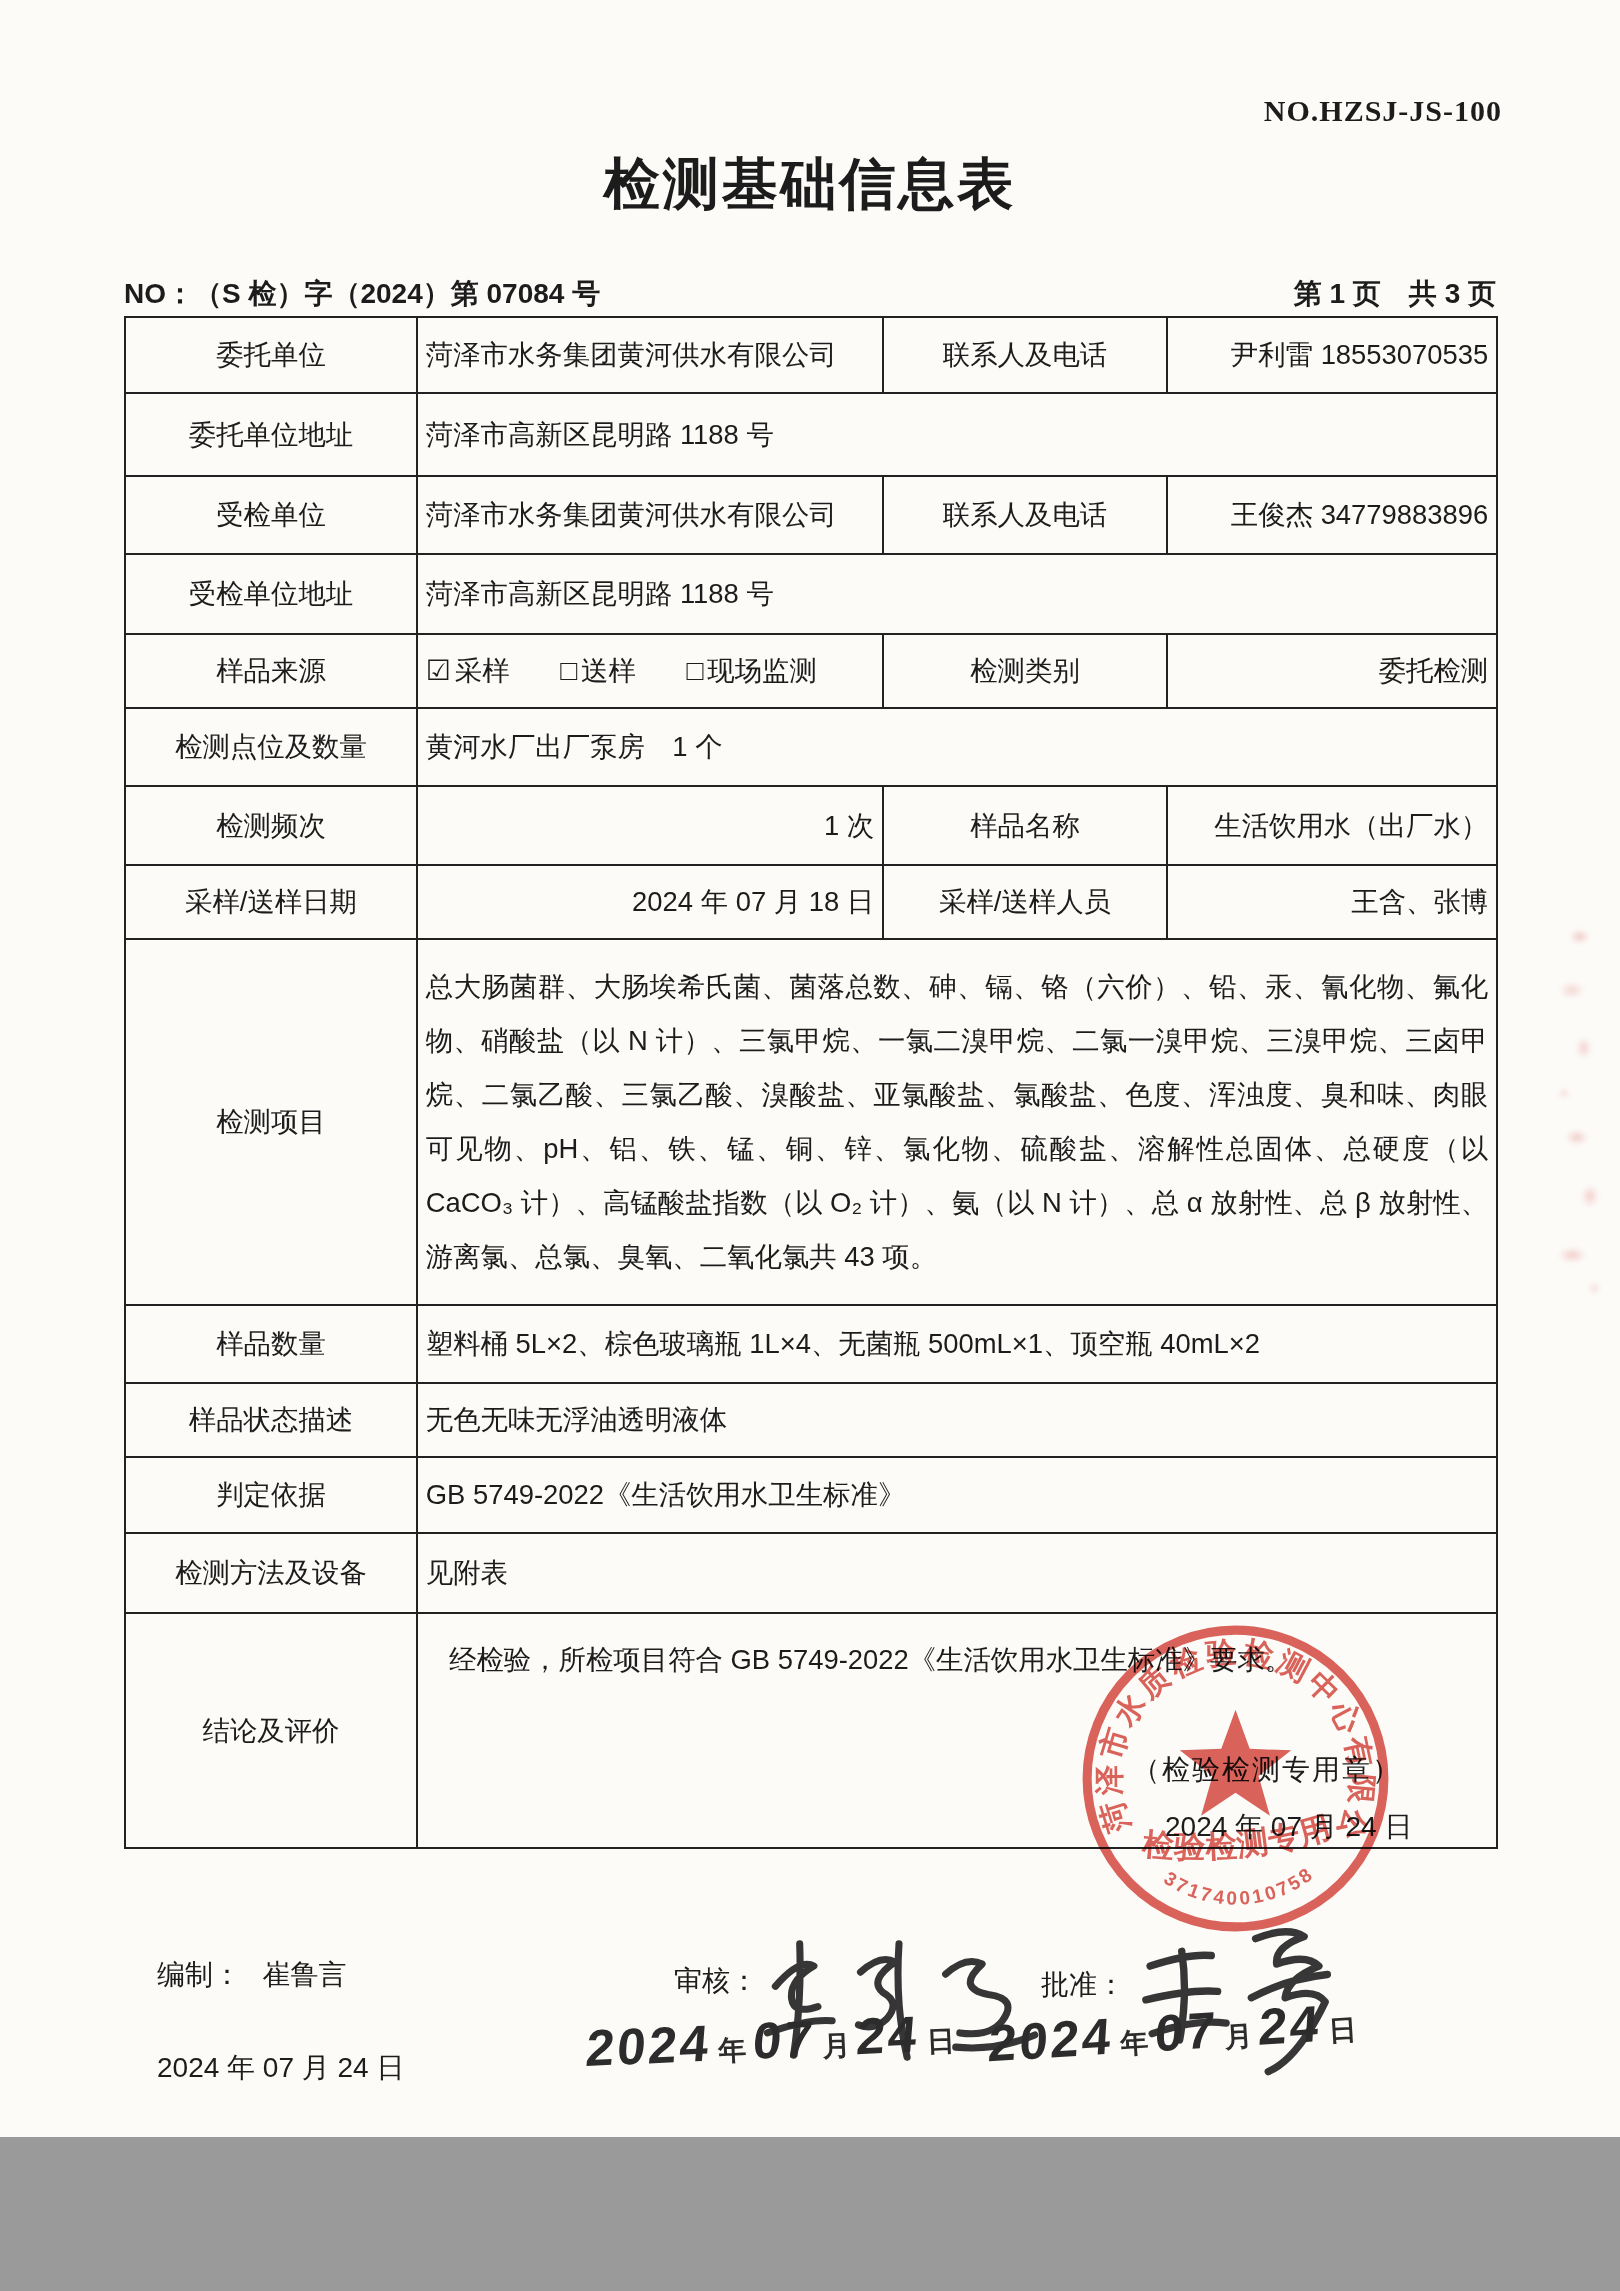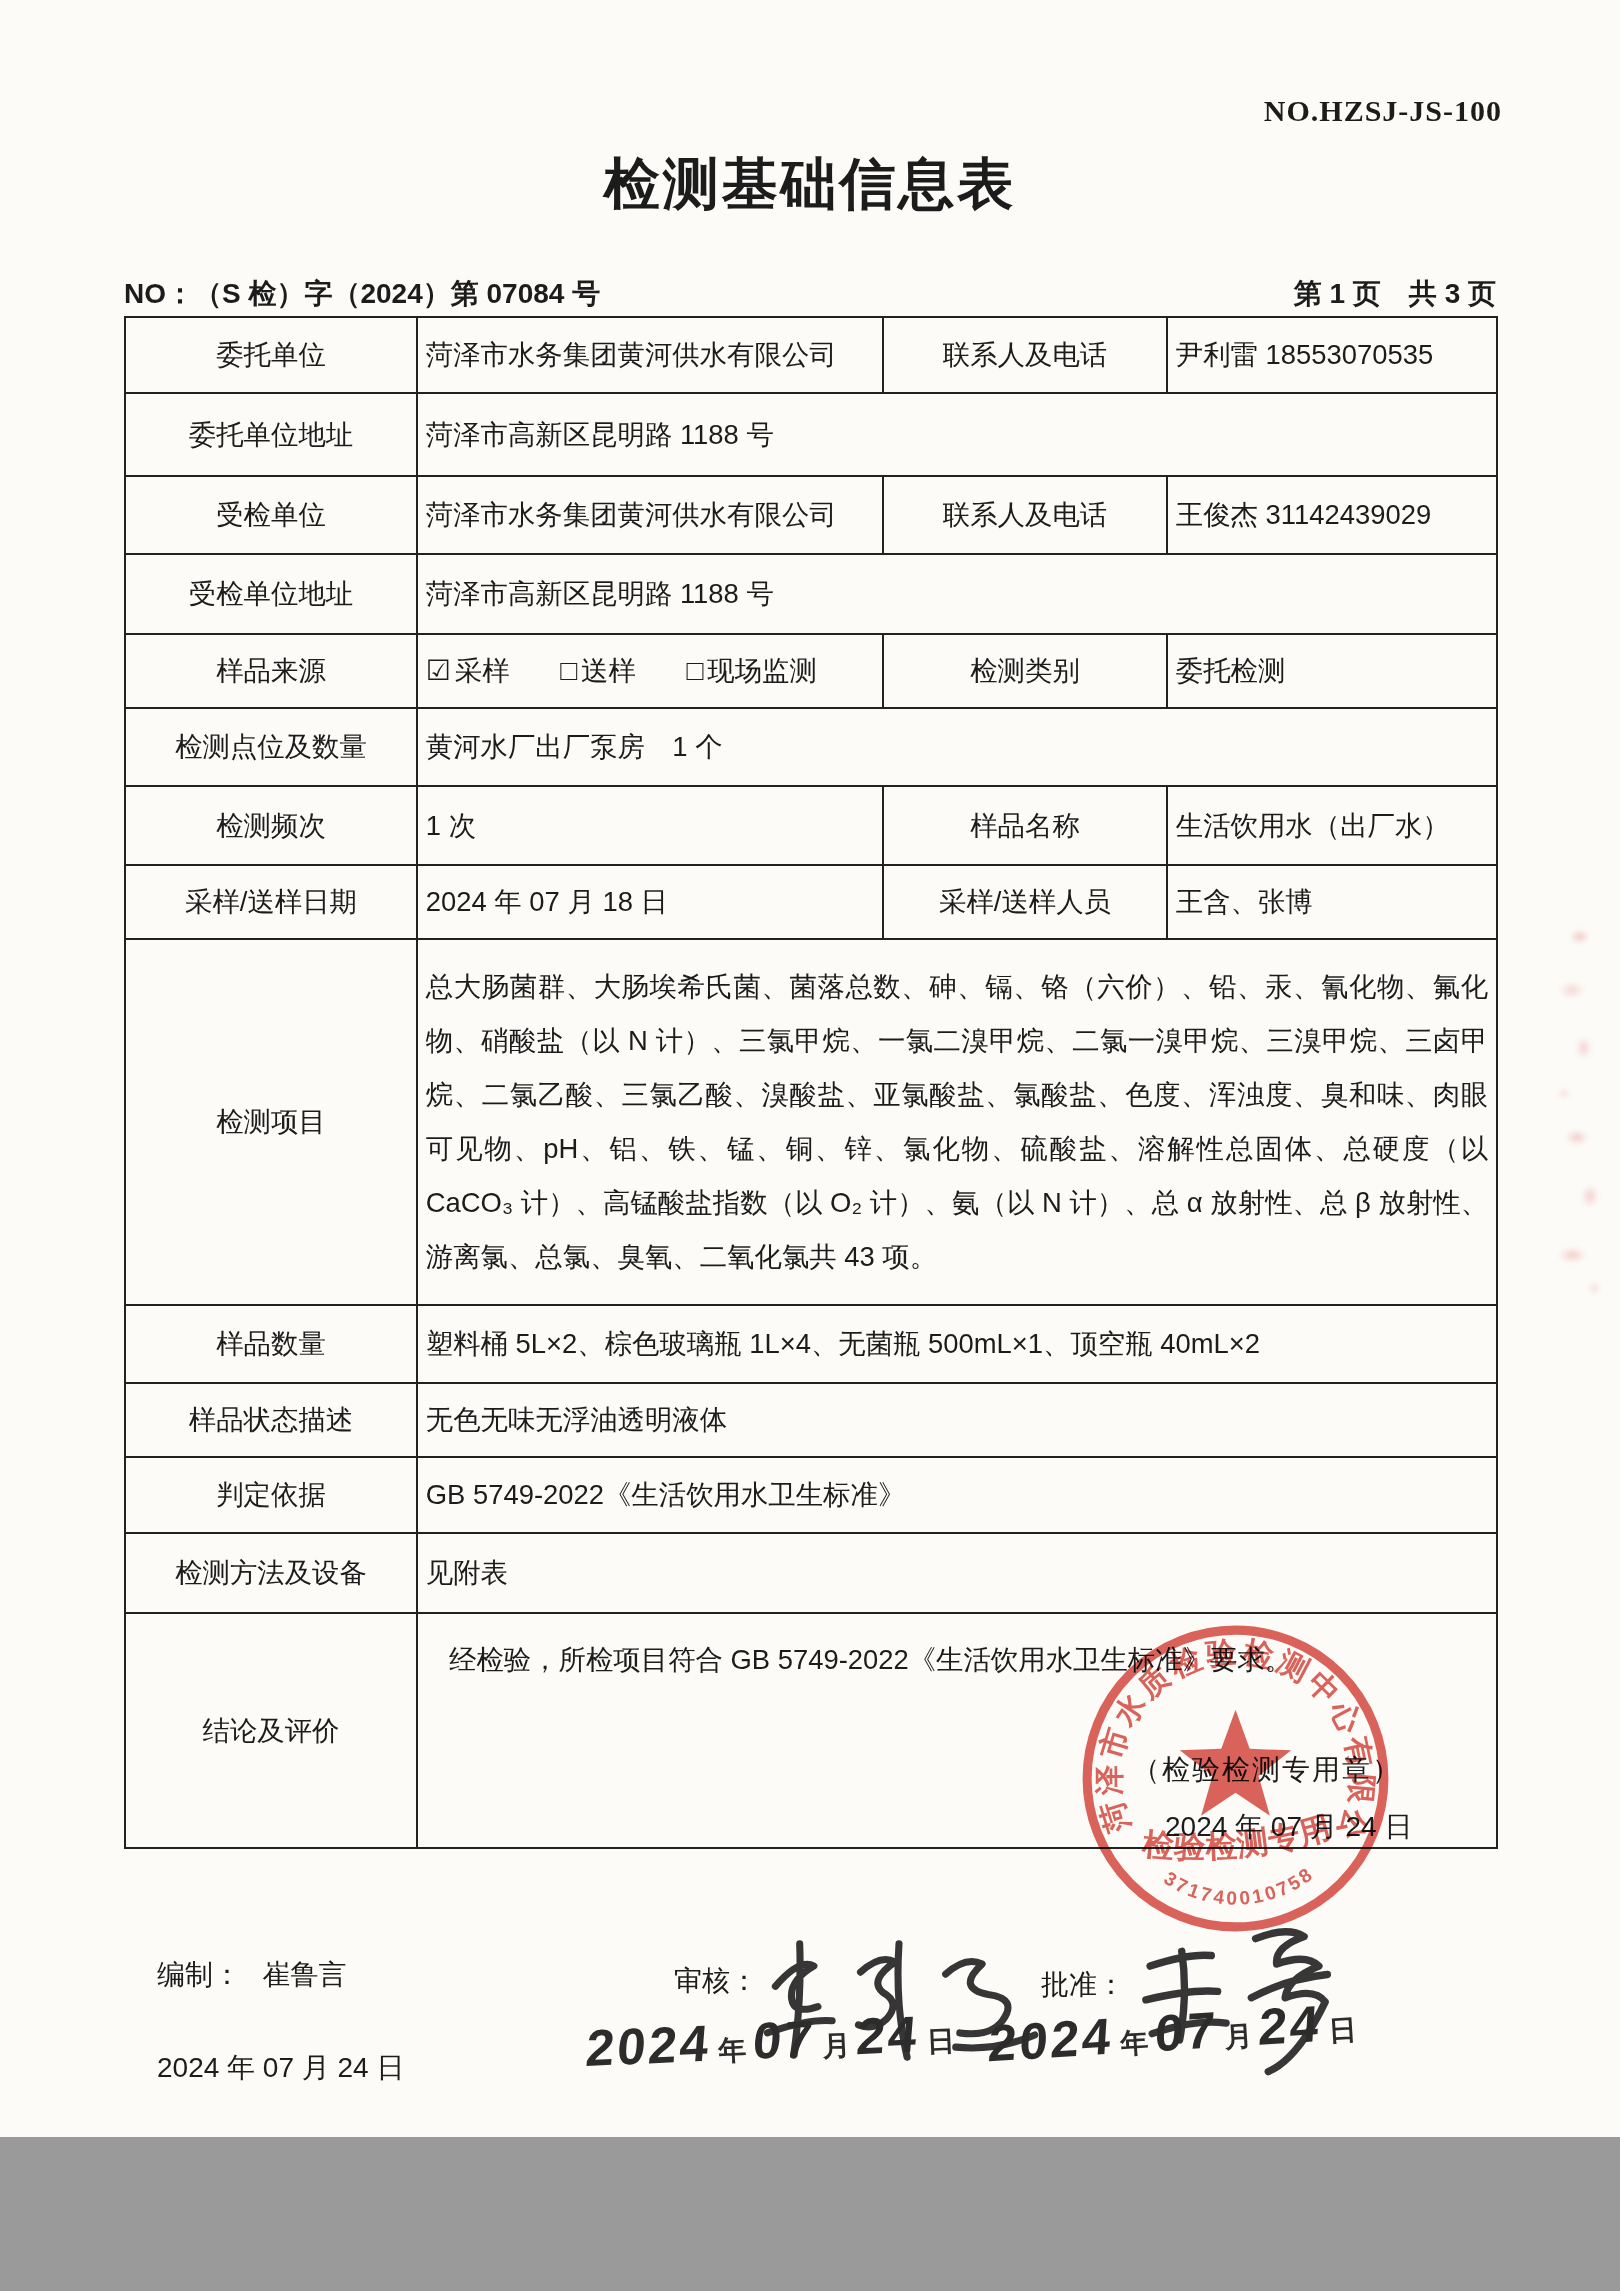--- a/index.html
+++ b/index.html
@@ -29,21 +29,21 @@
     border-collapse:collapse;table-layout:fixed;
     font-size:27.4px;
   }
   table.form td{
     border:2px solid #222;padding:0 7.8px;overflow:hidden;
     vertical-align:middle;
   }
   table.form{border:2.9px solid #1d1d1d;}
   td.lbl{text-align:center;padding:0 3.9px;}
   td.v-left{text-align:left;padding-left:29px;}
-  td.v-center{text-align:left;}
+  td.v-center{text-align:right;}
   td.items-cell{
     text-align:justify;padding:15.7px 25.5px 15.7px 29px;line-height:54px;
     vertical-align:middle;
   }
   .chk{margin-right:43px;white-space:nowrap;}
   .chk .glyph{margin-right:3.9px;font-size:28px;}
   
   td.conclusion-cell{position:relative;padding:0;border-radius:11px;}
   .concl-text{position:absolute;left:31px;top:25.5px;width:990px;line-height:39px;}
   .concl-seal-note{position:absolute;left:714px;top:137px;font-size:28px;letter-spacing:2px;}
@@ -112,21 +112,21 @@
 
     <tr style="height:83px">
       <td class="lbl">委托单位地址</td>
       <td class="v-left" colspan="3">菏泽市高新区昆明路 1188 号</td>
     </tr>
 
     <tr style="height:78px">
       <td class="lbl">受检单位</td>
       <td class="v-left">菏泽市水务集团黄河供水有限公司</td>
       <td class="lbl">联系人及电话</td>
-      <td class="v-center">王俊杰 31142439029</td>
+      <td class="v-center">王俊杰 34779883896</td>
     </tr>
 
     <tr style="height:80px">
       <td class="lbl">受检单位地址</td>
       <td class="v-left" colspan="3">菏泽市高新区昆明路 1188 号</td>
     </tr>
 
     <tr style="height:74px">
       <td class="lbl">样品来源</td>
       <td class="v-left">

